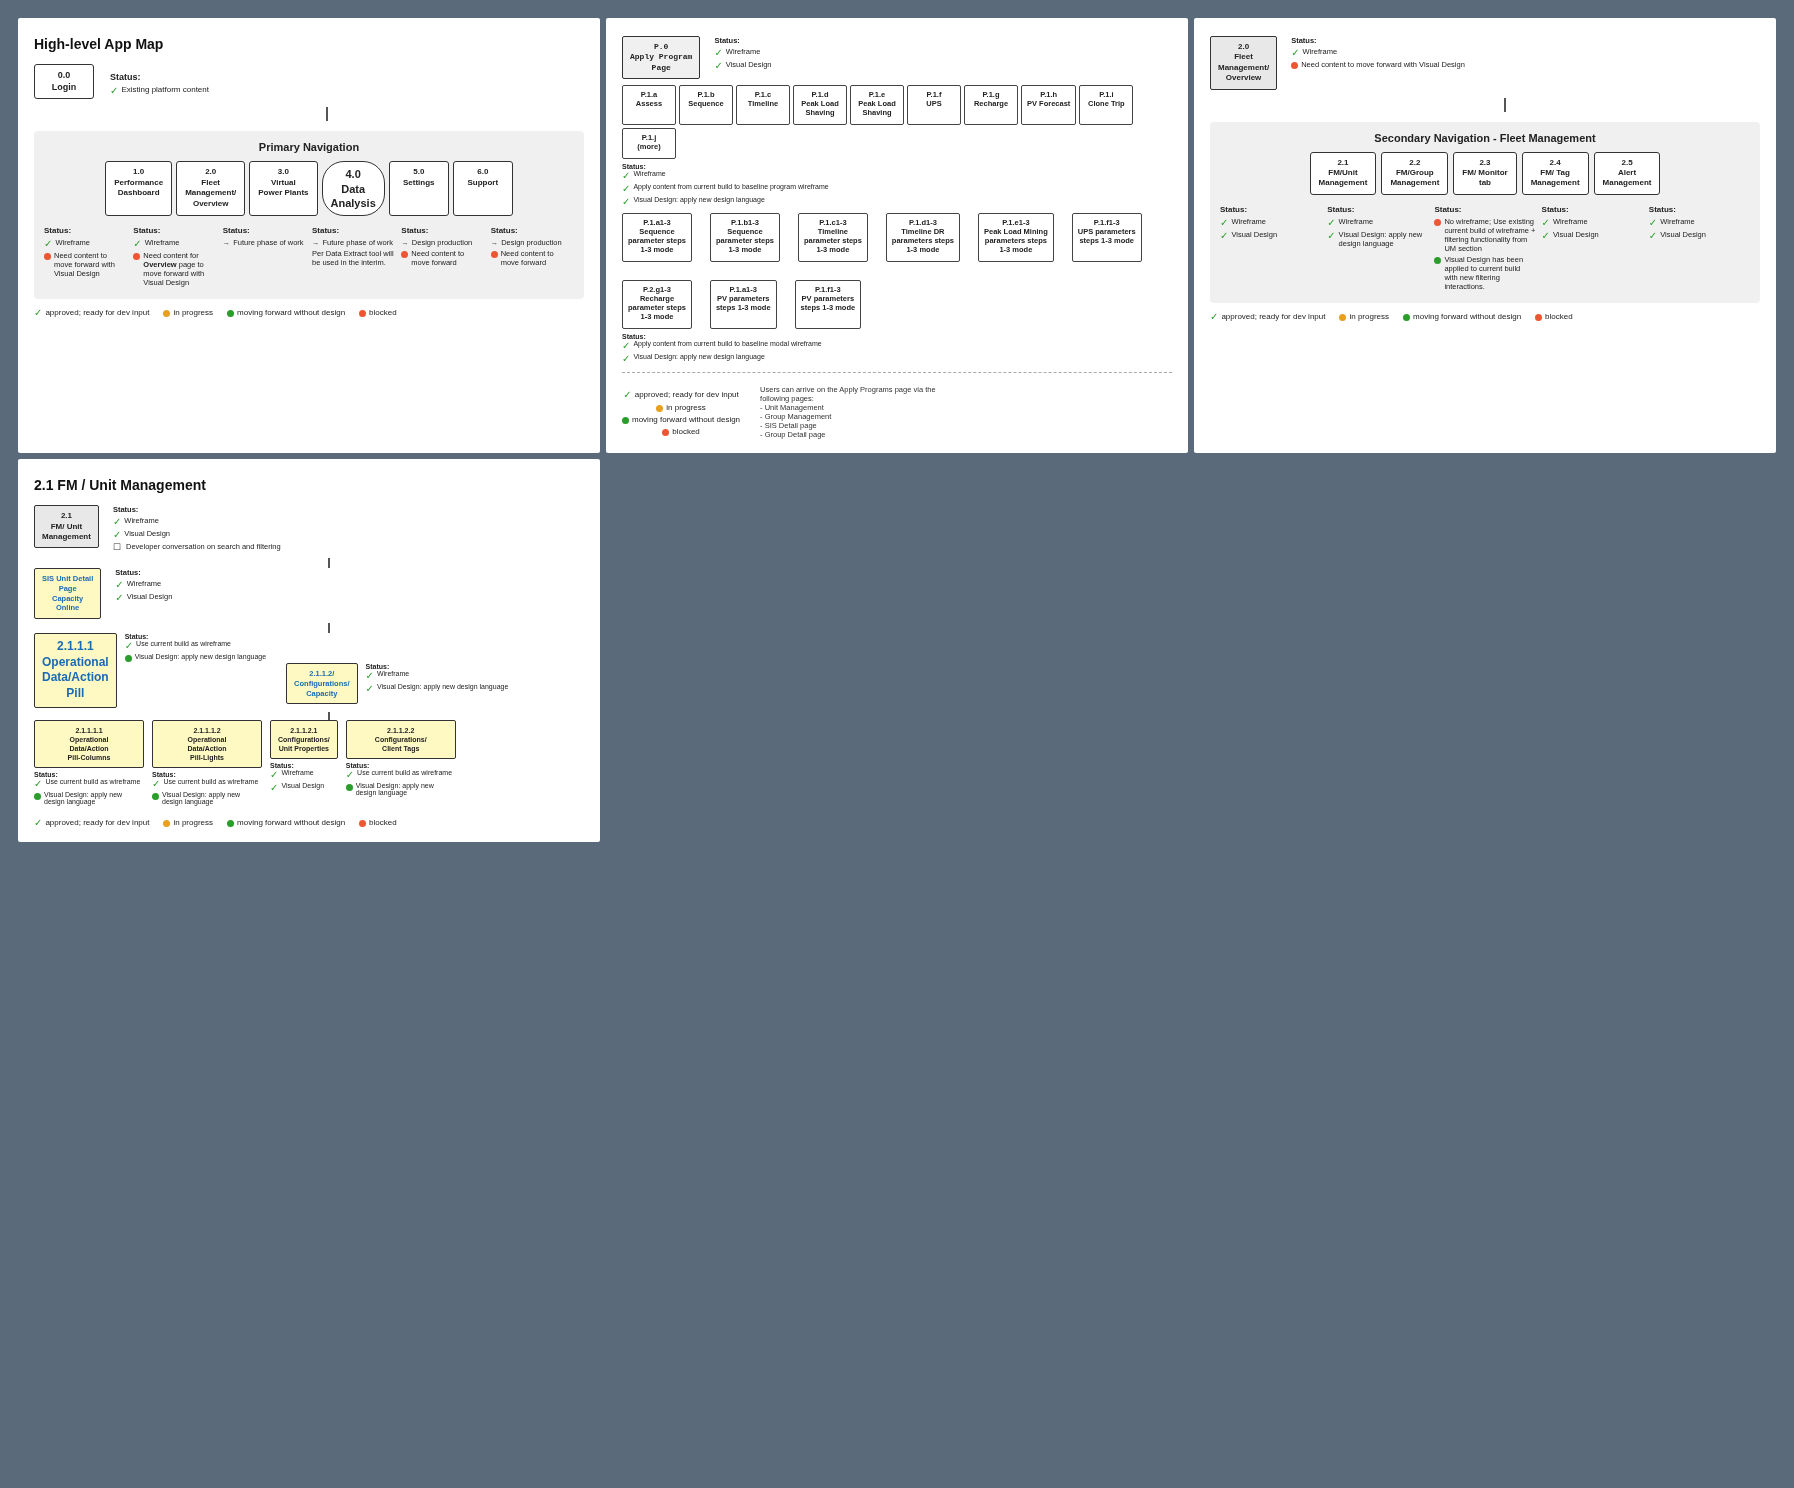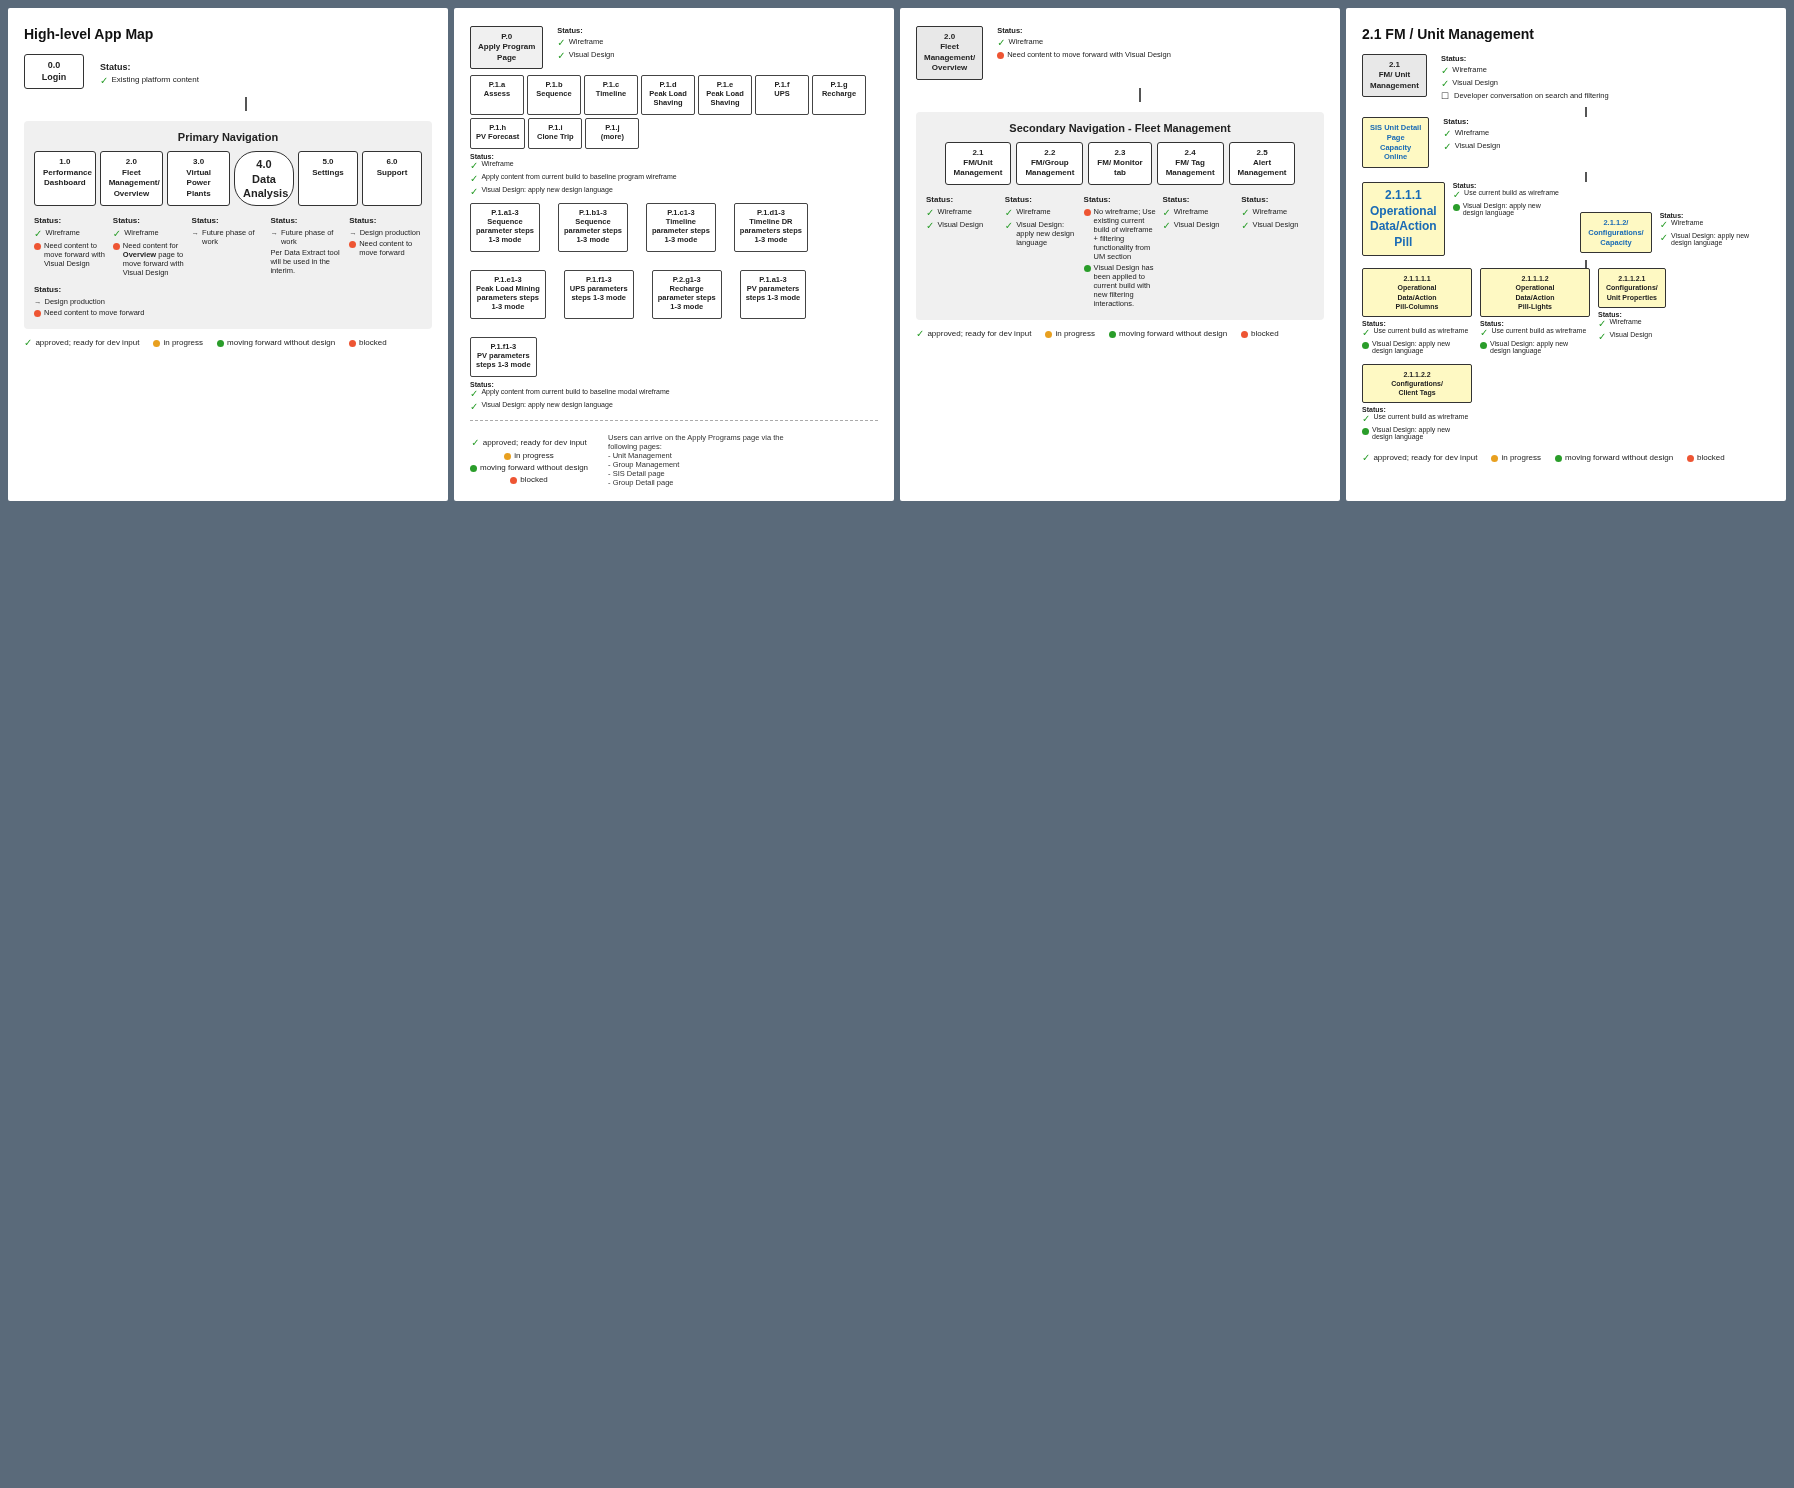--- a/index.html
+++ b/index.html
@@ -4,24 +4,24 @@
   <style>
     * { box-sizing: border-box; margin: 0; padding: 0; }
     body {
       background: #5a6a7a;
       font-family: Arial, Helvetica, sans-serif;
       font-size: 10px;
       color: #222;
     }
     .grid {
       display: grid;
-      grid-template-columns: 1fr 1fr 1fr 1fr;
+      grid-template-columns: 1fr 1fr 1fr;
       grid-template-rows: auto auto;
       gap: 6px;
-      padding: 8px;
+      padding: 18px;
     }
     .panel {
       background: #fff;
       border-radius: 2px;
       padding: 18px 16px 14px;
       overflow: hidden;
     }
     .panel-title {
       font-size: 14px;
       font-weight: bold;
@@ -227,21 +227,21 @@
           <span class="dot-red"></span>
           <span>blocked</span>
         </div>
     </div>
   </div>
 
   <div class="panel p0-panel">
 
     <div style="display:flex; align-items:flex-start; gap:14px; margin-bottom:6px;">
       <div style="display:flex; flex-direction:column; align-items:center;">
-        <div class="flow-node" style="min-width:60px; font-size:8px; background:#f0f0f0;">P.0<br>Apply Program<br>Page</div>
+        <div class="flow-node" style="min-width:60px; font-size:8px; background:#f0f0f0;font-family:Liberation Mono, monospace;">P.0<br>Apply Program<br>Page</div>
       </div>
       <div style="font-size:7.5px;">
         <div style="font-weight:bold; margin-bottom:2px;">Status:</div>
         <div class="status-item">
             <span class="check-green">✓</span>
             <span>Wireframe</span>
           </div>
         <div class="status-item">
             <span class="check-green">✓</span>
             <span>Visual Design</span>

